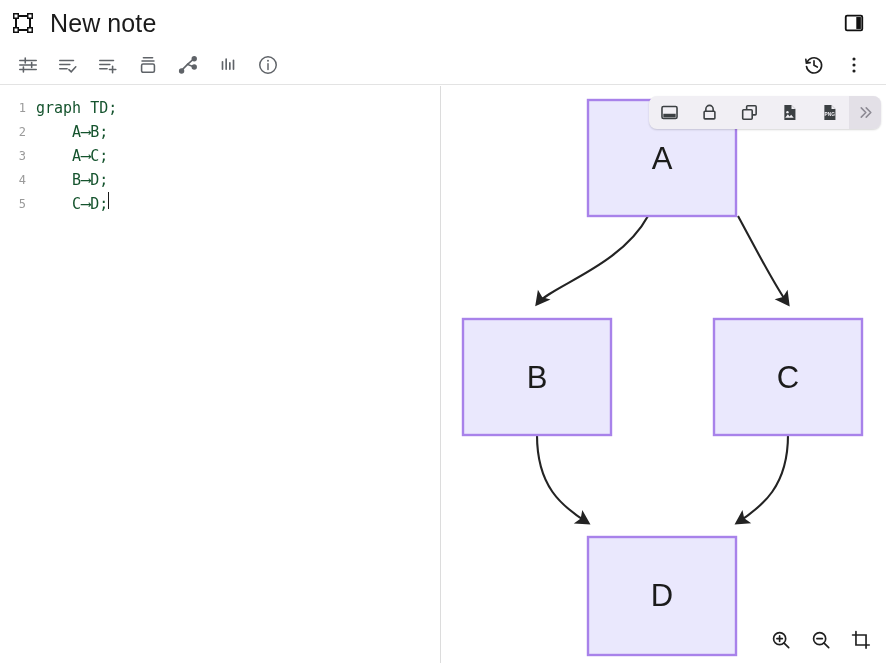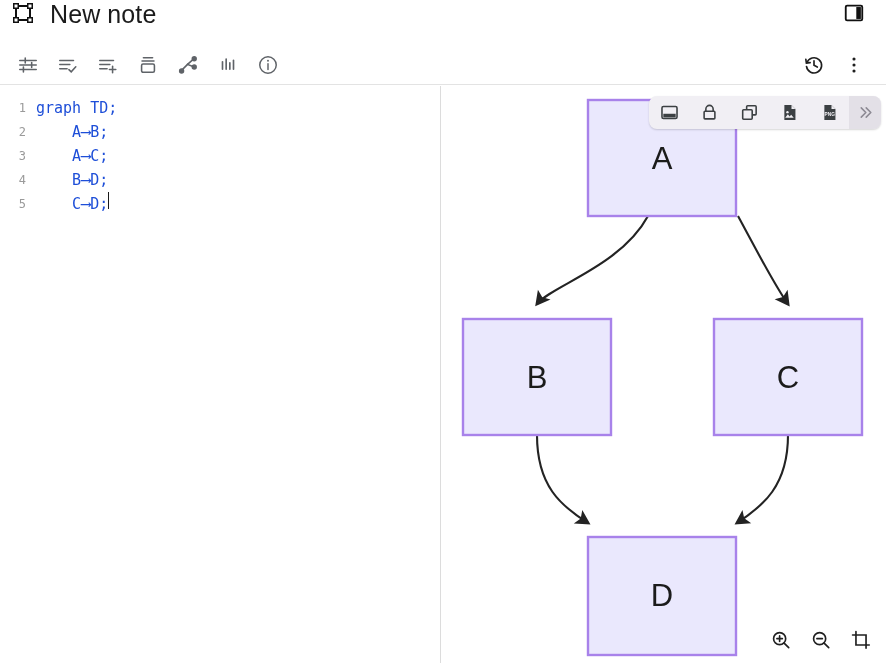--- a/index.html
+++ b/index.html
@@ -7,21 +7,21 @@
     width: 886px; height: 663px;
     background: #ffffff;
     font-family: "Liberation Sans", sans-serif;
     overflow: hidden;
   }
   #app { position: relative; width: 886px; height: 663px; background:#fff; }
 
   
   .titlebar {
     position: absolute; left: 0; top: 0; width: 886px; height: 46px;
-    display: flex; align-items: flex-start; padding: 0 19px 0 10px;
+    display: flex; align-items: center; padding: 0 19px 0 10px;
   }
   .logo-icon { width: 26px; height: 26px; flex: 0 0 26px; display:flex; align-items:center; justify-content:center; }
   .note-title {
     margin-left: 14px;
     font-size: 25px;
     font-weight: 400;
     color: #1b1b1b;
     letter-spacing: .1px;
     white-space: nowrap;
   }
@@ -55,21 +55,21 @@
     font-family: "DejaVu Sans Mono", "Liberation Mono", monospace;
     font-size: 15px;
     line-height: 24px;
   }
   .code-line { display: flex; align-items: flex-start; height: 24px; white-space: pre; }
   .ln {
     width: 26px; flex: 0 0 26px; text-align: right;
     color: #9a9a9a; font-size: 12px; line-height: 24px;
     padding-right: 0px; user-select: none;
   }
-  .code-text { padding-left: 10px; color: #1d4ed8; position: relative; }
+  .code-text { padding-left: 10px; color: #14532d; position: relative; }
   .caret {
     display: inline-block; width: 1px; height: 17px; background: #1a1a1a;
     vertical-align: -3px; margin-left: 0px;
   }
 
   
   .diagram-pane {
     position: absolute; left: 441px; top: 86px; width: 445px; height: 577px;
     background: #ffffff; overflow: hidden;
   }

